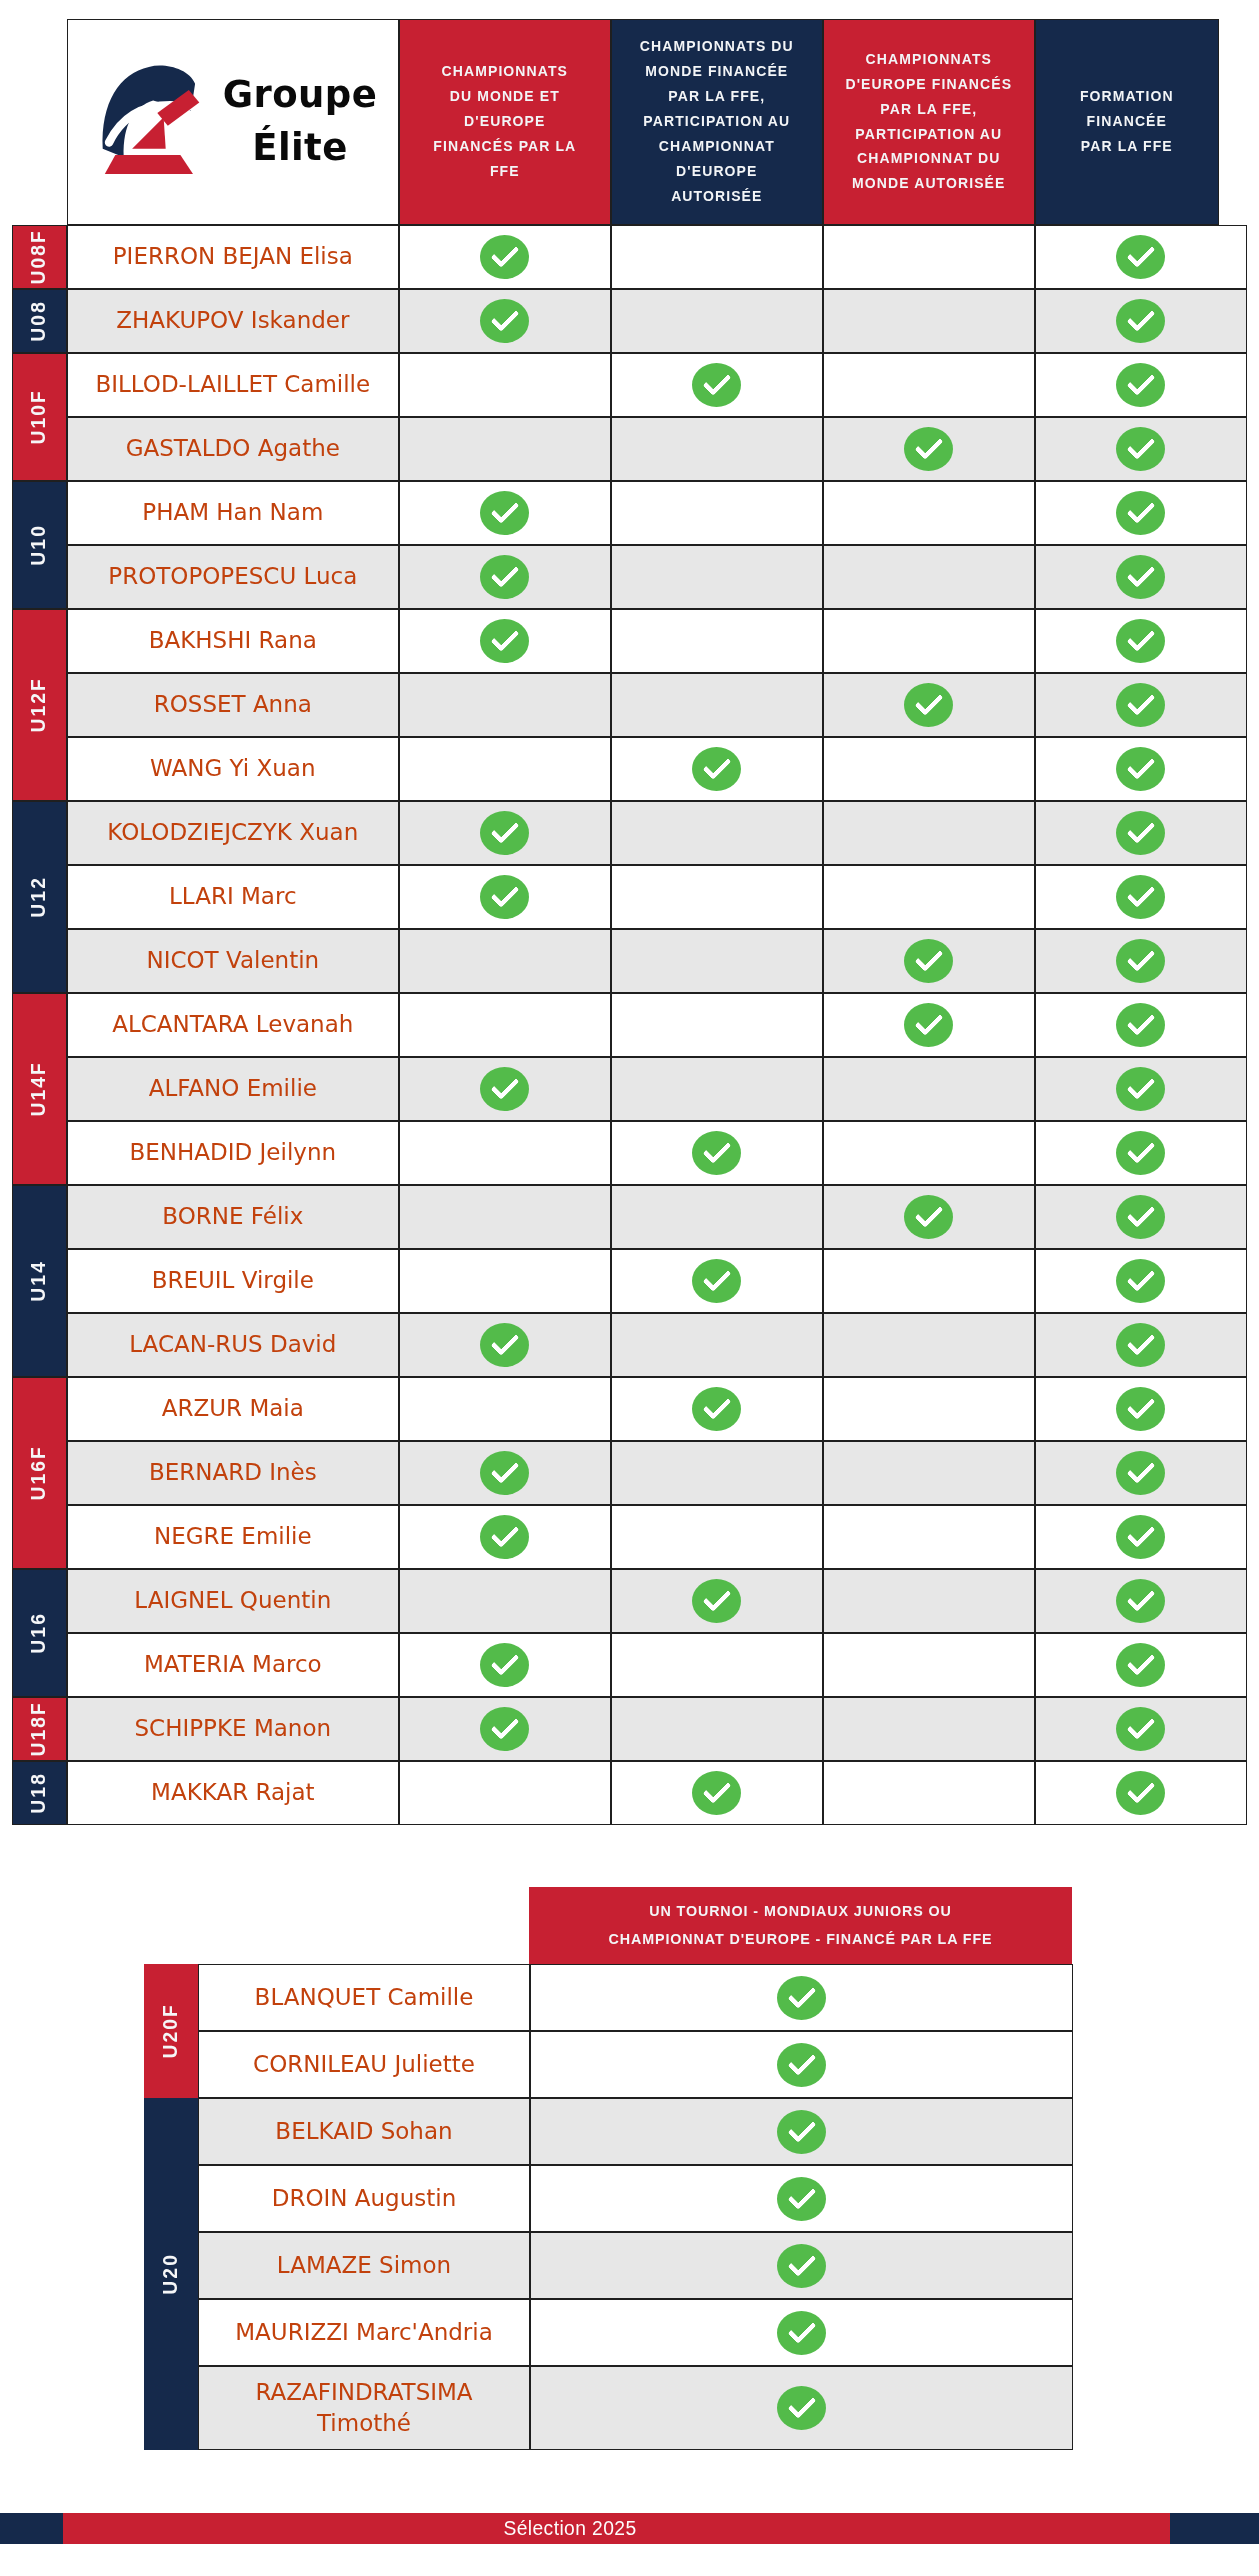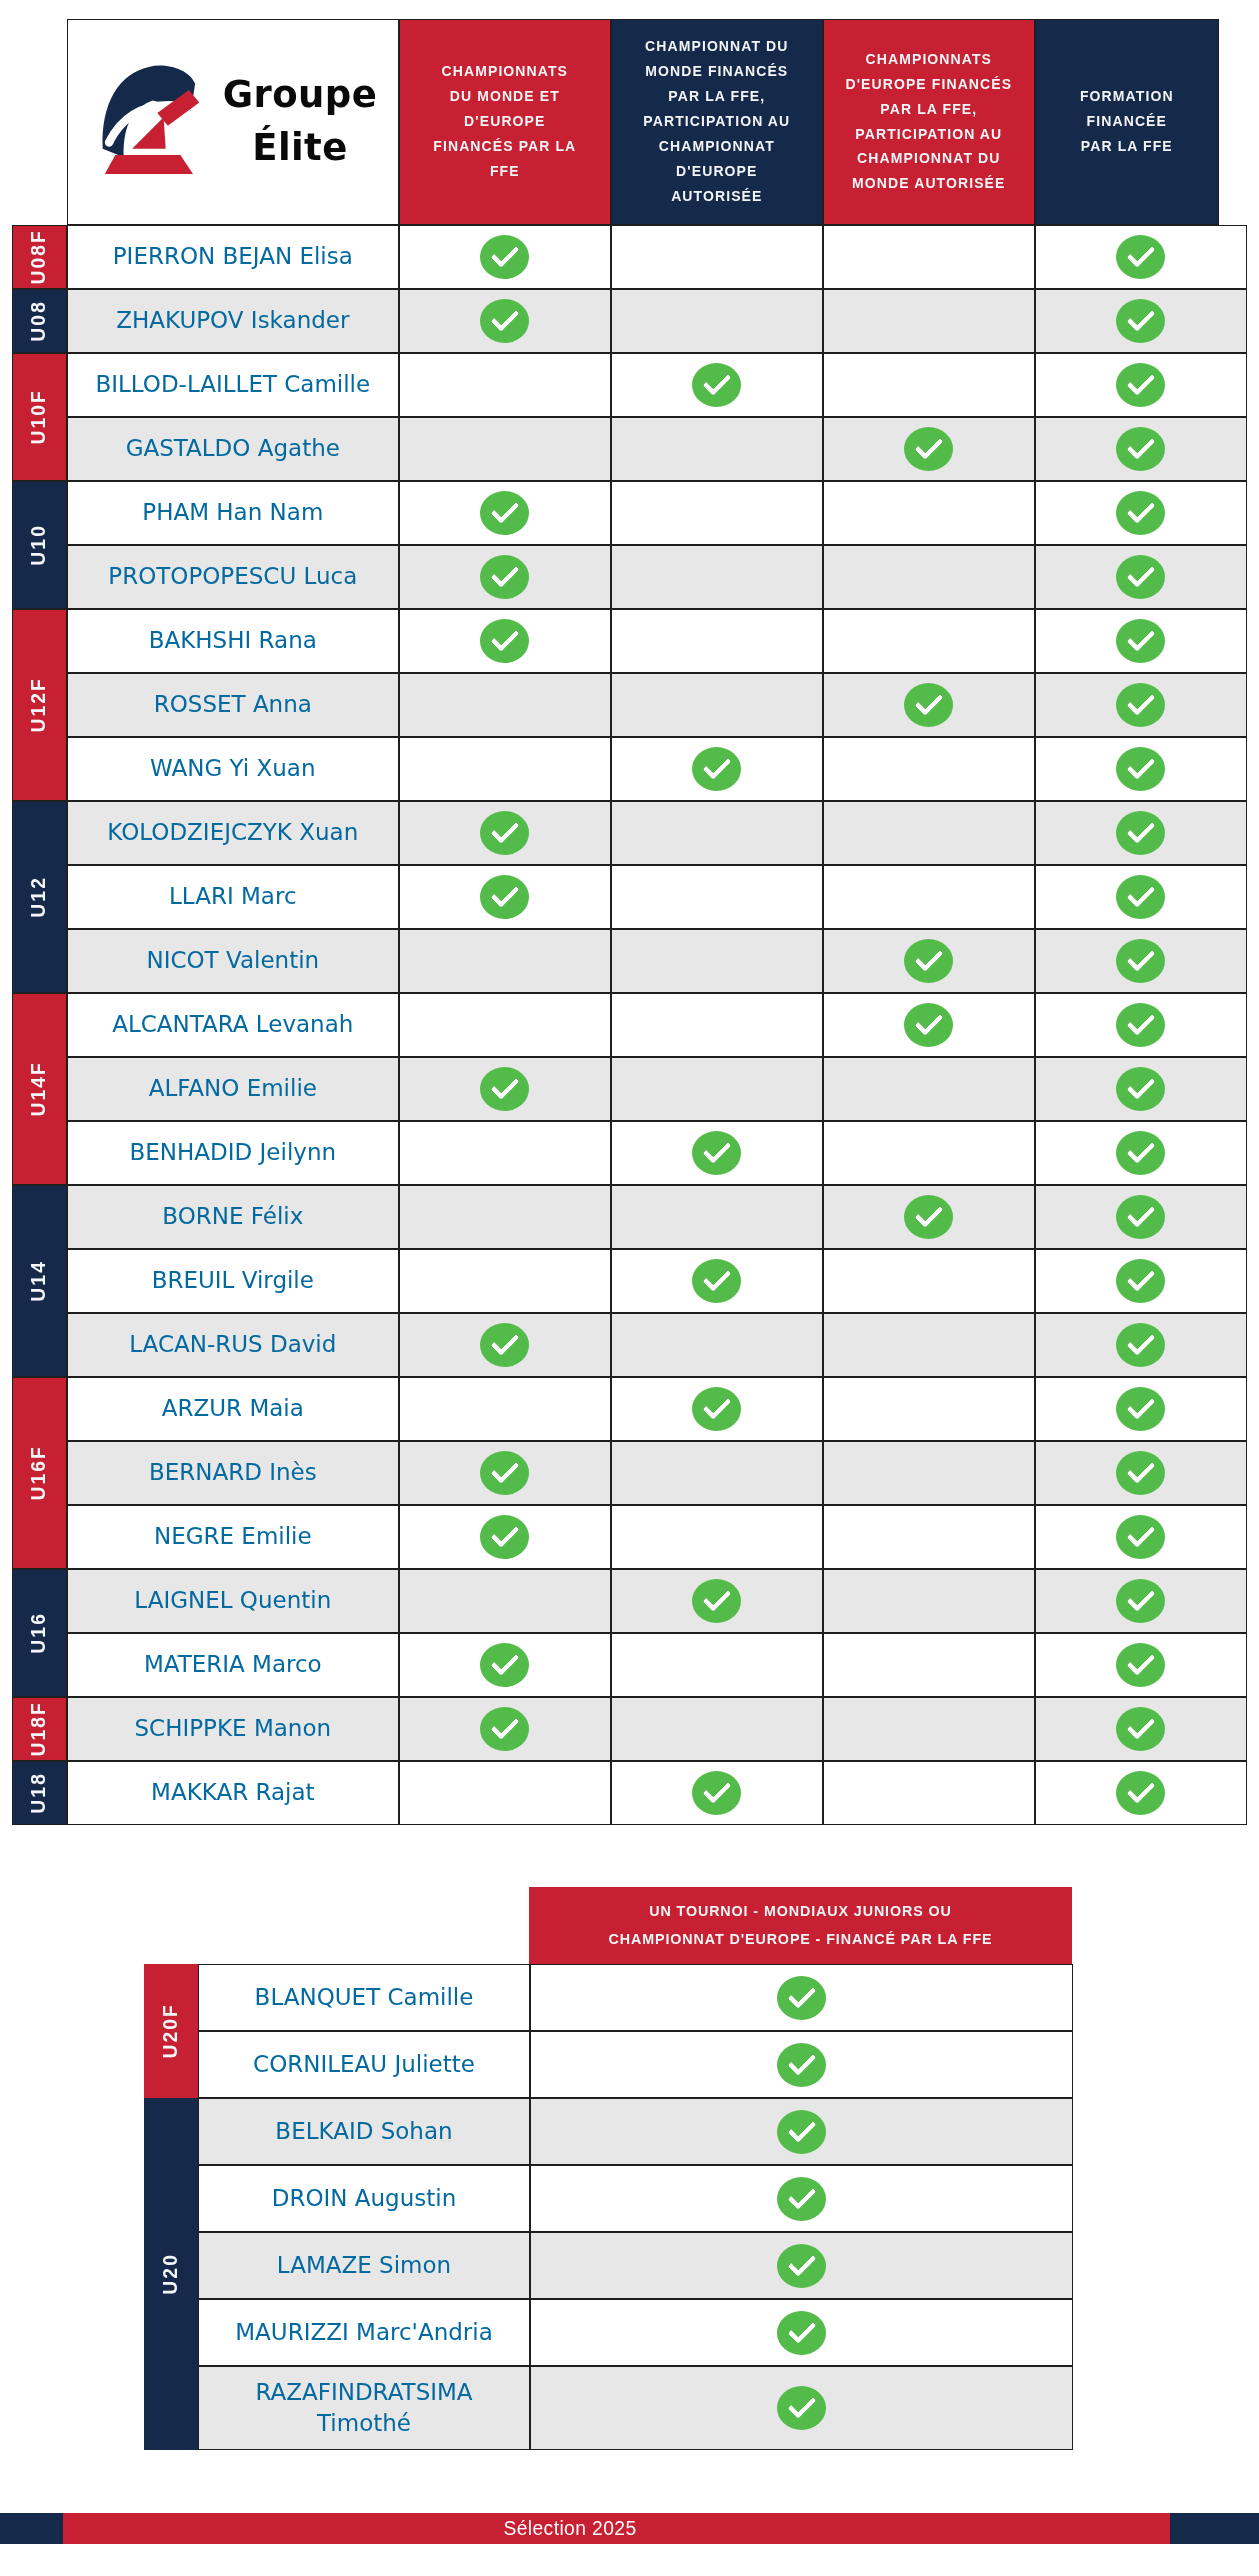--- a/index.html
+++ b/index.html
@@ -32,21 +32,21 @@
     font-family:"DejaVu Sans",sans-serif;font-size:37px;color:#0a0a0a;
     line-height:1.42;text-align:center;letter-spacing:0.4px;
   }
   .grid{display:grid;grid-template-columns:55px 332px 212px 212px 212px 212px;grid-auto-rows:64px}
   .cell{
     border:1.7px solid var(--line);background:#fff;display:flex;
     align-items:center;justify-content:center;
   }
   .cell.alt{background:var(--alt)}
   .name-cell{
-    font-family:"DejaVu Sans",sans-serif;font-size:23px;color:#0369a1;
+    font-family:"DejaVu Sans",sans-serif;font-size:23px;color:#c2410c;
     padding:0 10px;text-align:center;line-height:1.35;
   }
   .cat-cell{
     border:1.7px solid var(--line);display:flex;align-items:center;justify-content:center;
   }
   .cat-cell.red{background:var(--red)}
   .cat-cell.navy{background:var(--navy)}
   .cat-text{
     writing-mode:vertical-rl;transform:rotate(180deg);
     font-size:19.3px;font-weight:700;letter-spacing:2.1px;color:#f5f6f8;
@@ -91,21 +91,21 @@
         <polygon points="66,52 96,30 106,42 76,64" fill="#c72032"></polygon>
         <polygon points="42,86 72,56 74,86" fill="#c72032"></polygon>
         <polygon points="26,92 88,92 100,110 16,110" fill="#c72032"></polygon>
       </svg>
       <div class="logo-title">
         <div>Groupe</div>
         <div>Élite</div>
       </div>
     </div>
     <div class="hdr-cell c1">CHAMPIONNATS DU MONDE ET D'EUROPE FINANCÉS PAR LA FFE</div>
-    <div class="hdr-cell c2">CHAMPIONNAT DU MONDE FINANCÉS PAR LA FFE, PARTICIPATION AU CHAMPIONNAT D'EUROPE AUTORISÉE</div>
+    <div class="hdr-cell c2">CHAMPIONNATS DU MONDE FINANCÉE PAR LA FFE, PARTICIPATION AU CHAMPIONNAT D'EUROPE AUTORISÉE</div>
     <div class="hdr-cell c3">CHAMPIONNATS D'EUROPE FINANCÉS PAR LA FFE, PARTICIPATION AU CHAMPIONNAT DU MONDE AUTORISÉE</div>
     <div class="hdr-cell c4">FORMATION FINANCÉE PAR LA FFE</div>
   </div>
   <div class="grid">
       <div class="cat-cell red" style="grid-row: span 1;">
         <div class="cat-text">U08F</div>
       </div>
       <div class="cell name-cell">PIERRON BEJAN Elisa</div>
       <div class="cell check-cell">
         <div class="check-badge"></div>

